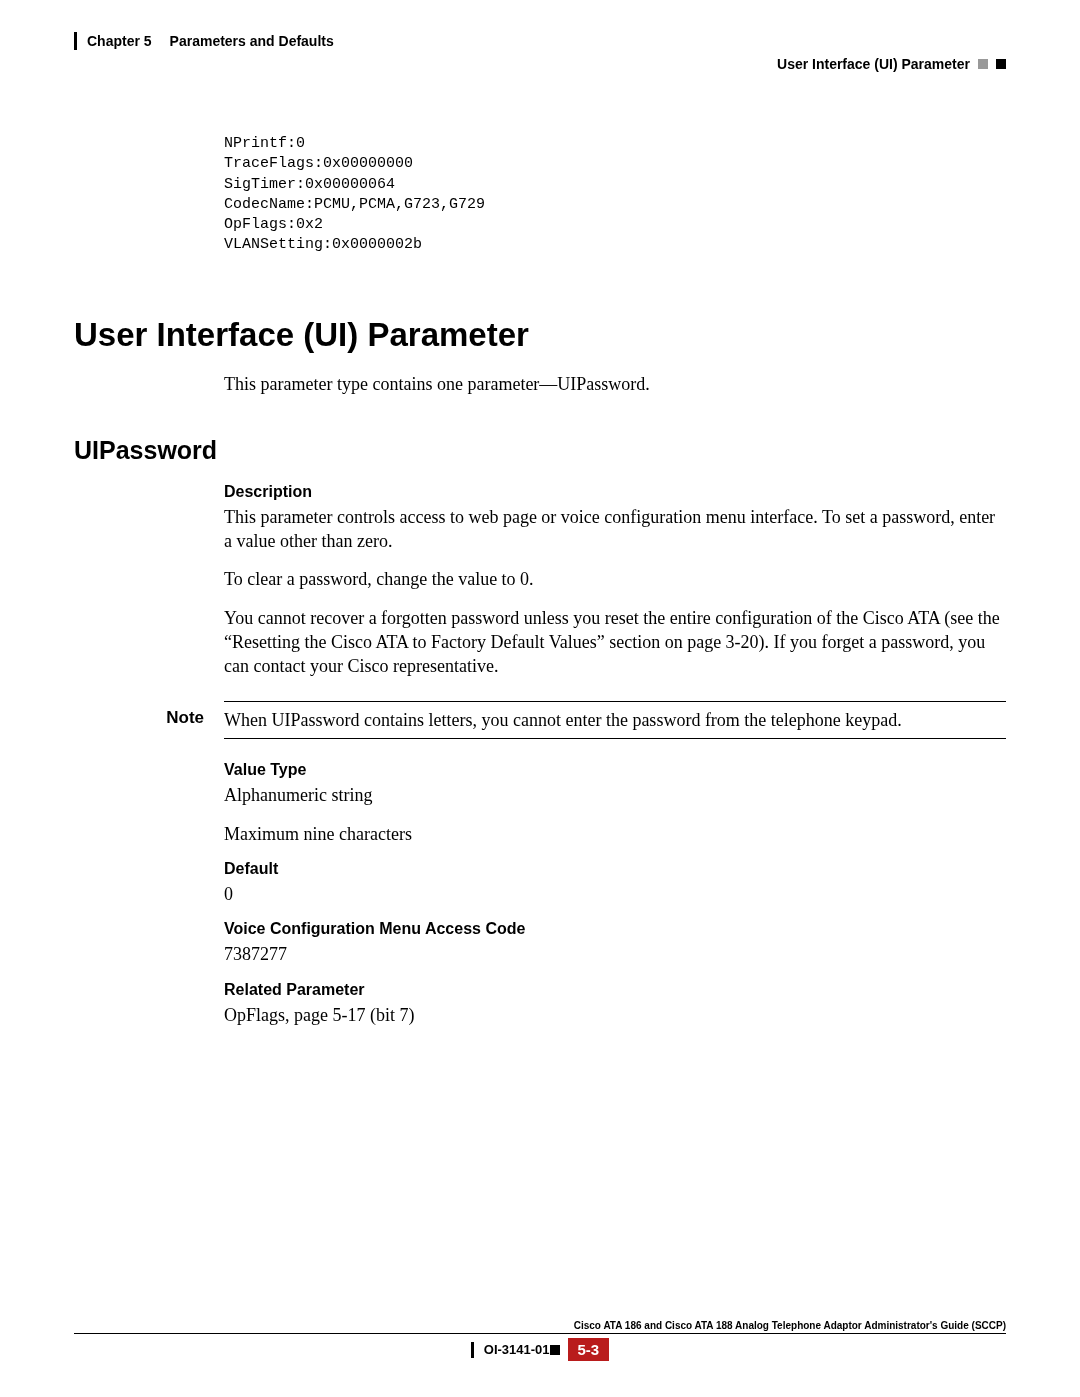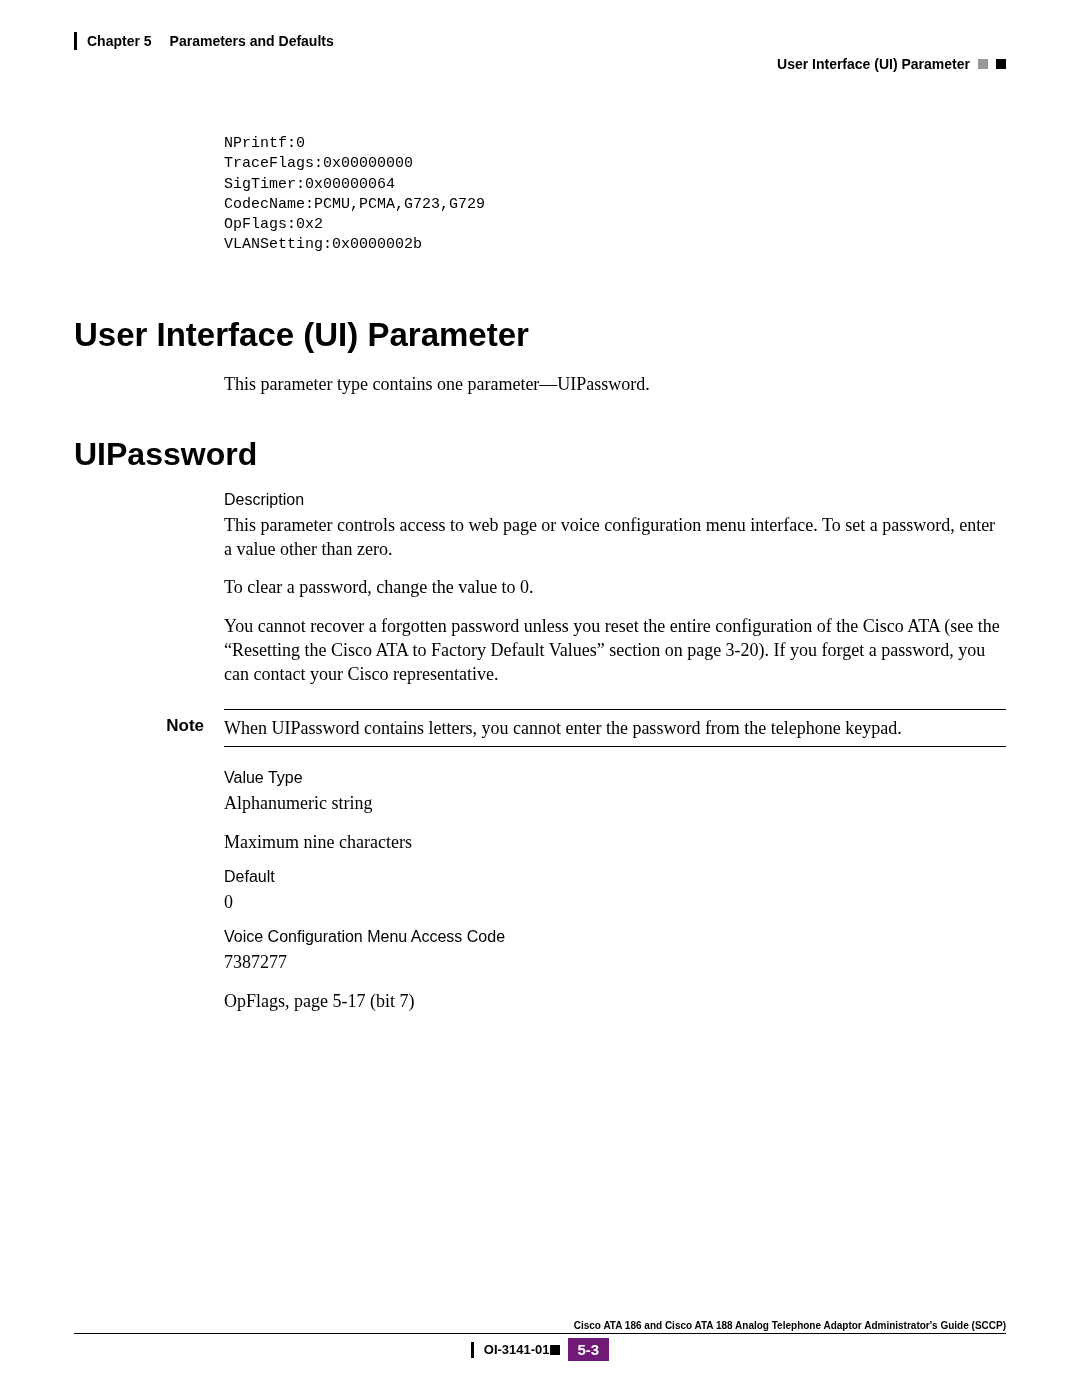--- a/index.html
+++ b/index.html
@@ -58,35 +58,35 @@
   .h1 {
     font-family: Arial, Helvetica, sans-serif;
     font-weight: bold;
     font-size: 33px;
     margin-top: 60px;
     margin-bottom: 18px;
   }
   .h2 {
     font-family: Arial, Helvetica, sans-serif;
     font-weight: bold;
-    font-size: 32px;
+    font-size: 25px;
     margin-top: 40px;
     margin-bottom: 18px;
   }
   .body-indent {
     margin-left: 150px;
   }
   .body-text {
     font-size: 18px;
     line-height: 1.35;
     margin-bottom: 14px;
   }
   .sub-head {
     font-family: Arial, Helvetica, sans-serif;
-    font-weight: normal;
+    font-weight: bold;
     font-size: 16px;
     margin-top: 0;
     margin-bottom: 4px;
   }
   .note-block {
     margin-top: 22px;
     margin-bottom: 22px;
   }
   .note-rule-top {
     height: 1.5px;
@@ -142,21 +142,21 @@
     display: flex;
     align-items: center;
   }
   .footer-left .bar {
     width: 3px;
     height: 16px;
     background: #000;
     margin-right: 10px;
   }
   .page-num-box {
-    background: #701a75;
+    background: #b91c1c;
     color: #fff;
     font-family: Arial, Helvetica, sans-serif;
     font-weight: bold;
     font-size: 15px;
     padding: 3px 10px;
     display: inline-block;
   }
   .footer-right-group {
     display: flex;
     align-items: center;
@@ -225,20 +225,21 @@
     <div class="body-text">Alphanumeric string</div>
 
     <div class="body-text">Maximum nine characters</div>
 
     <div class="sub-head">Default</div>
     <div class="body-text">0</div>
 
     <div class="sub-head">Voice Configuration Menu Access Code</div>
     <div class="body-text">7387277</div>
 
+    <div class="sub-head">Related Parameter</div>
     <div class="body-text">OpFlags, page 5-17 (bit 7)</div>
   </div>
 
   <div class="footer">
     <div class="footer-guide">Cisco ATA 186 and Cisco ATA 188 Analog Telephone Adaptor Administrator's Guide (SCCP)</div>
     <div class="footer-rule"></div>
     <div class="footer-line">
       <div class="footer-left">
         <div class="bar"></div>
         <span>OI-3141-01</span>

